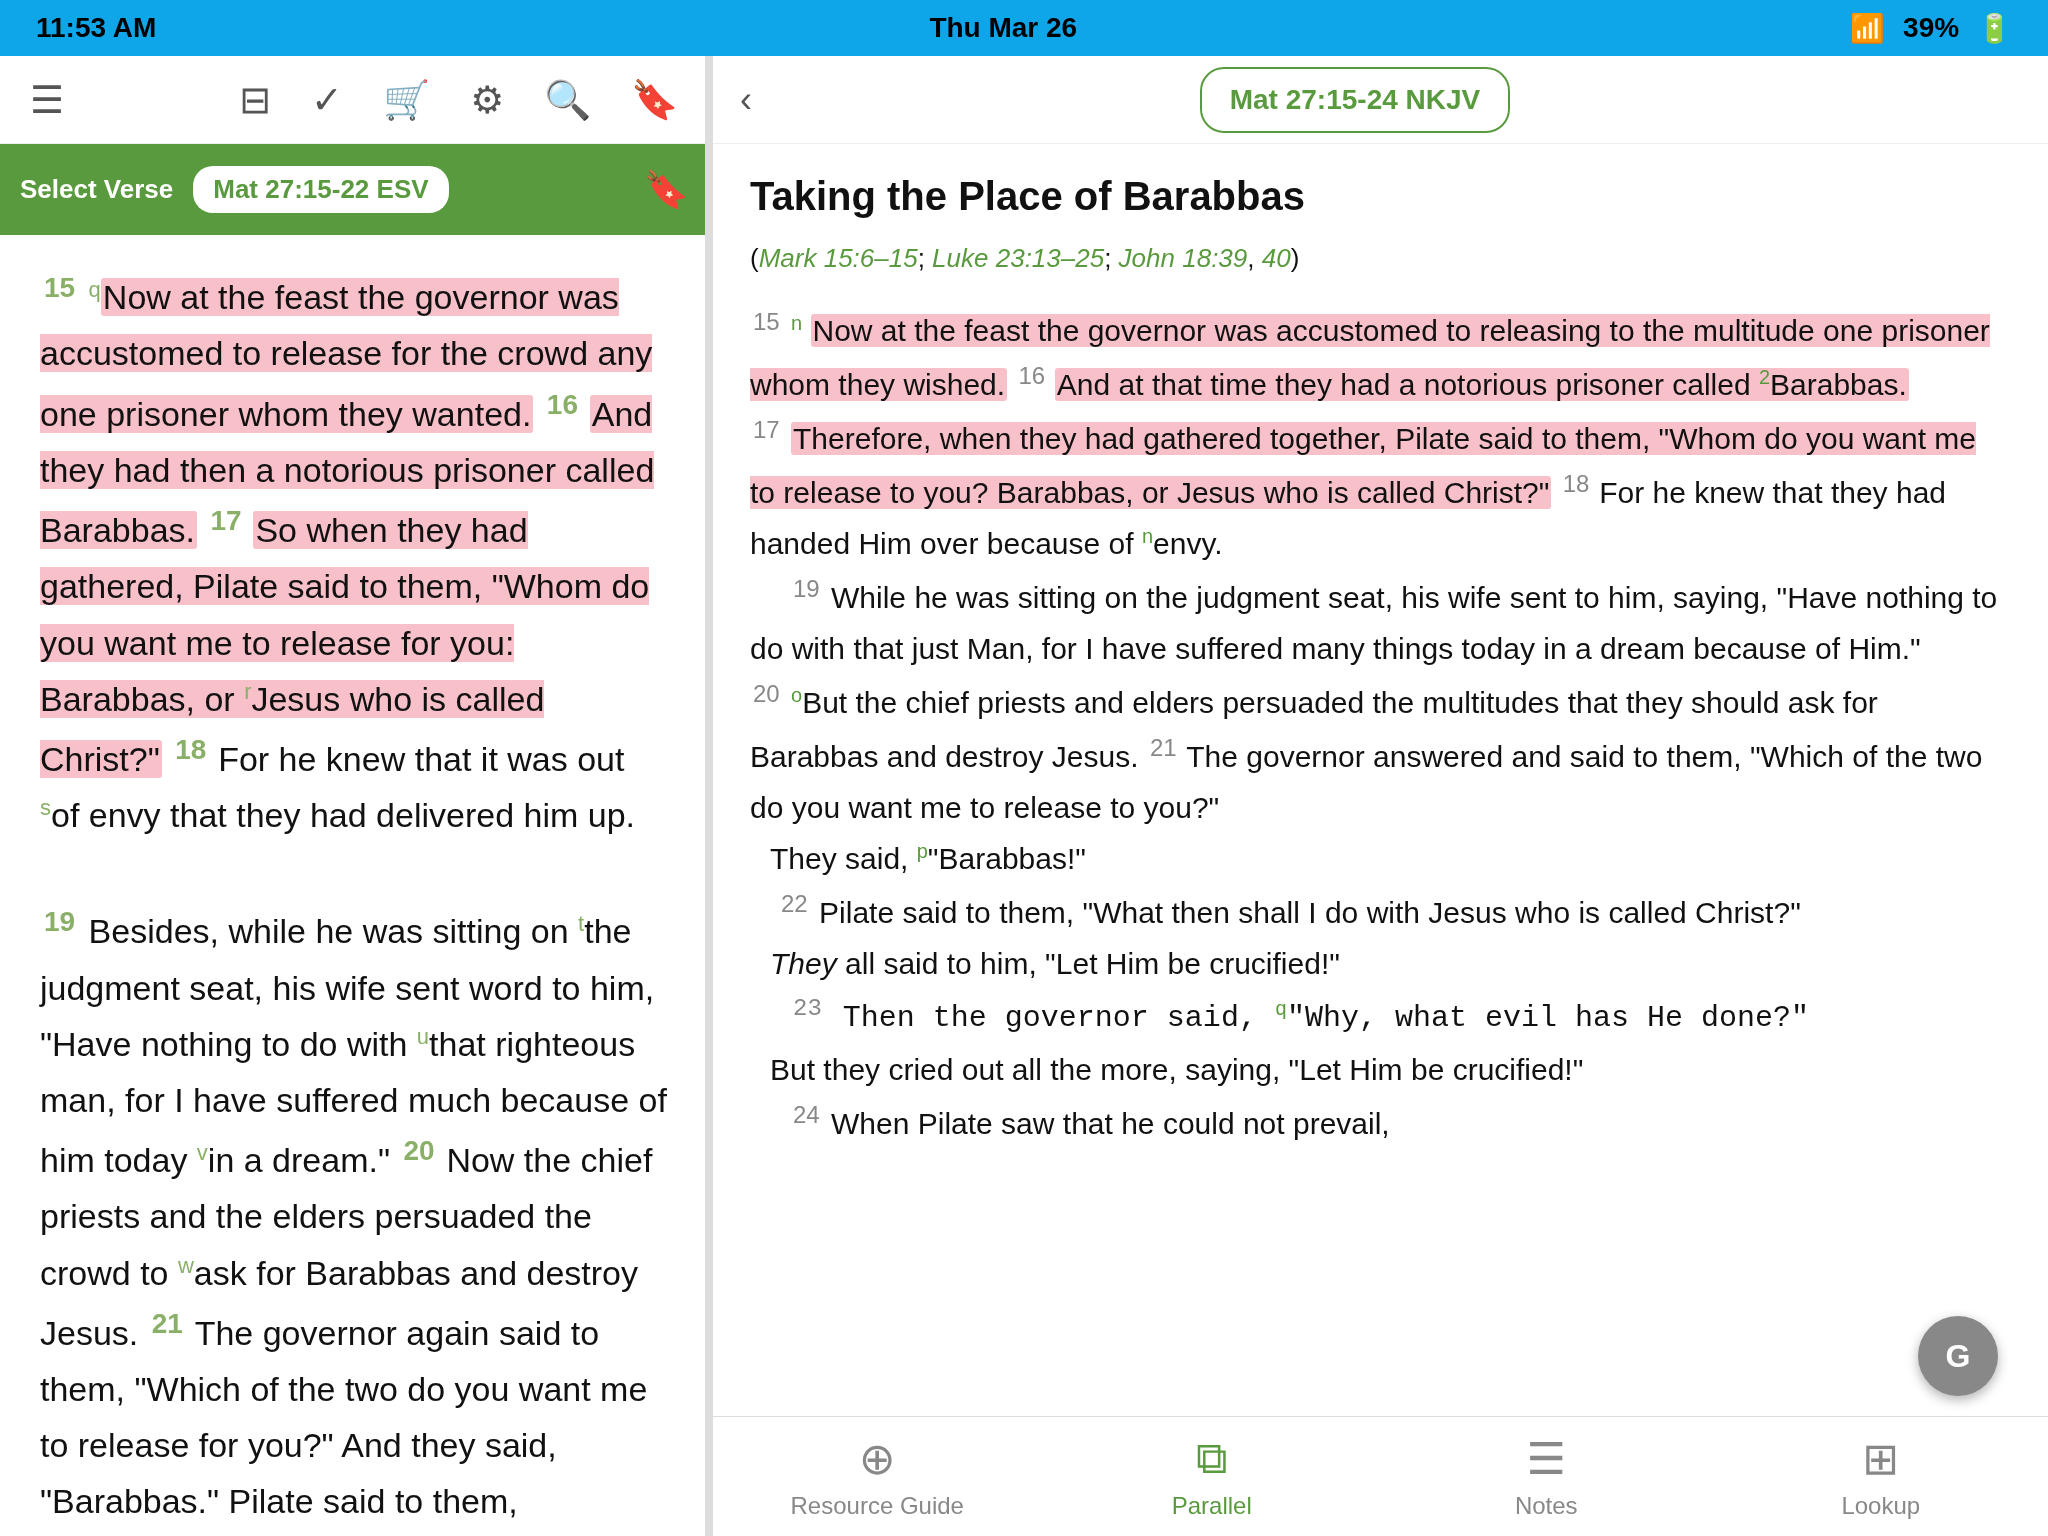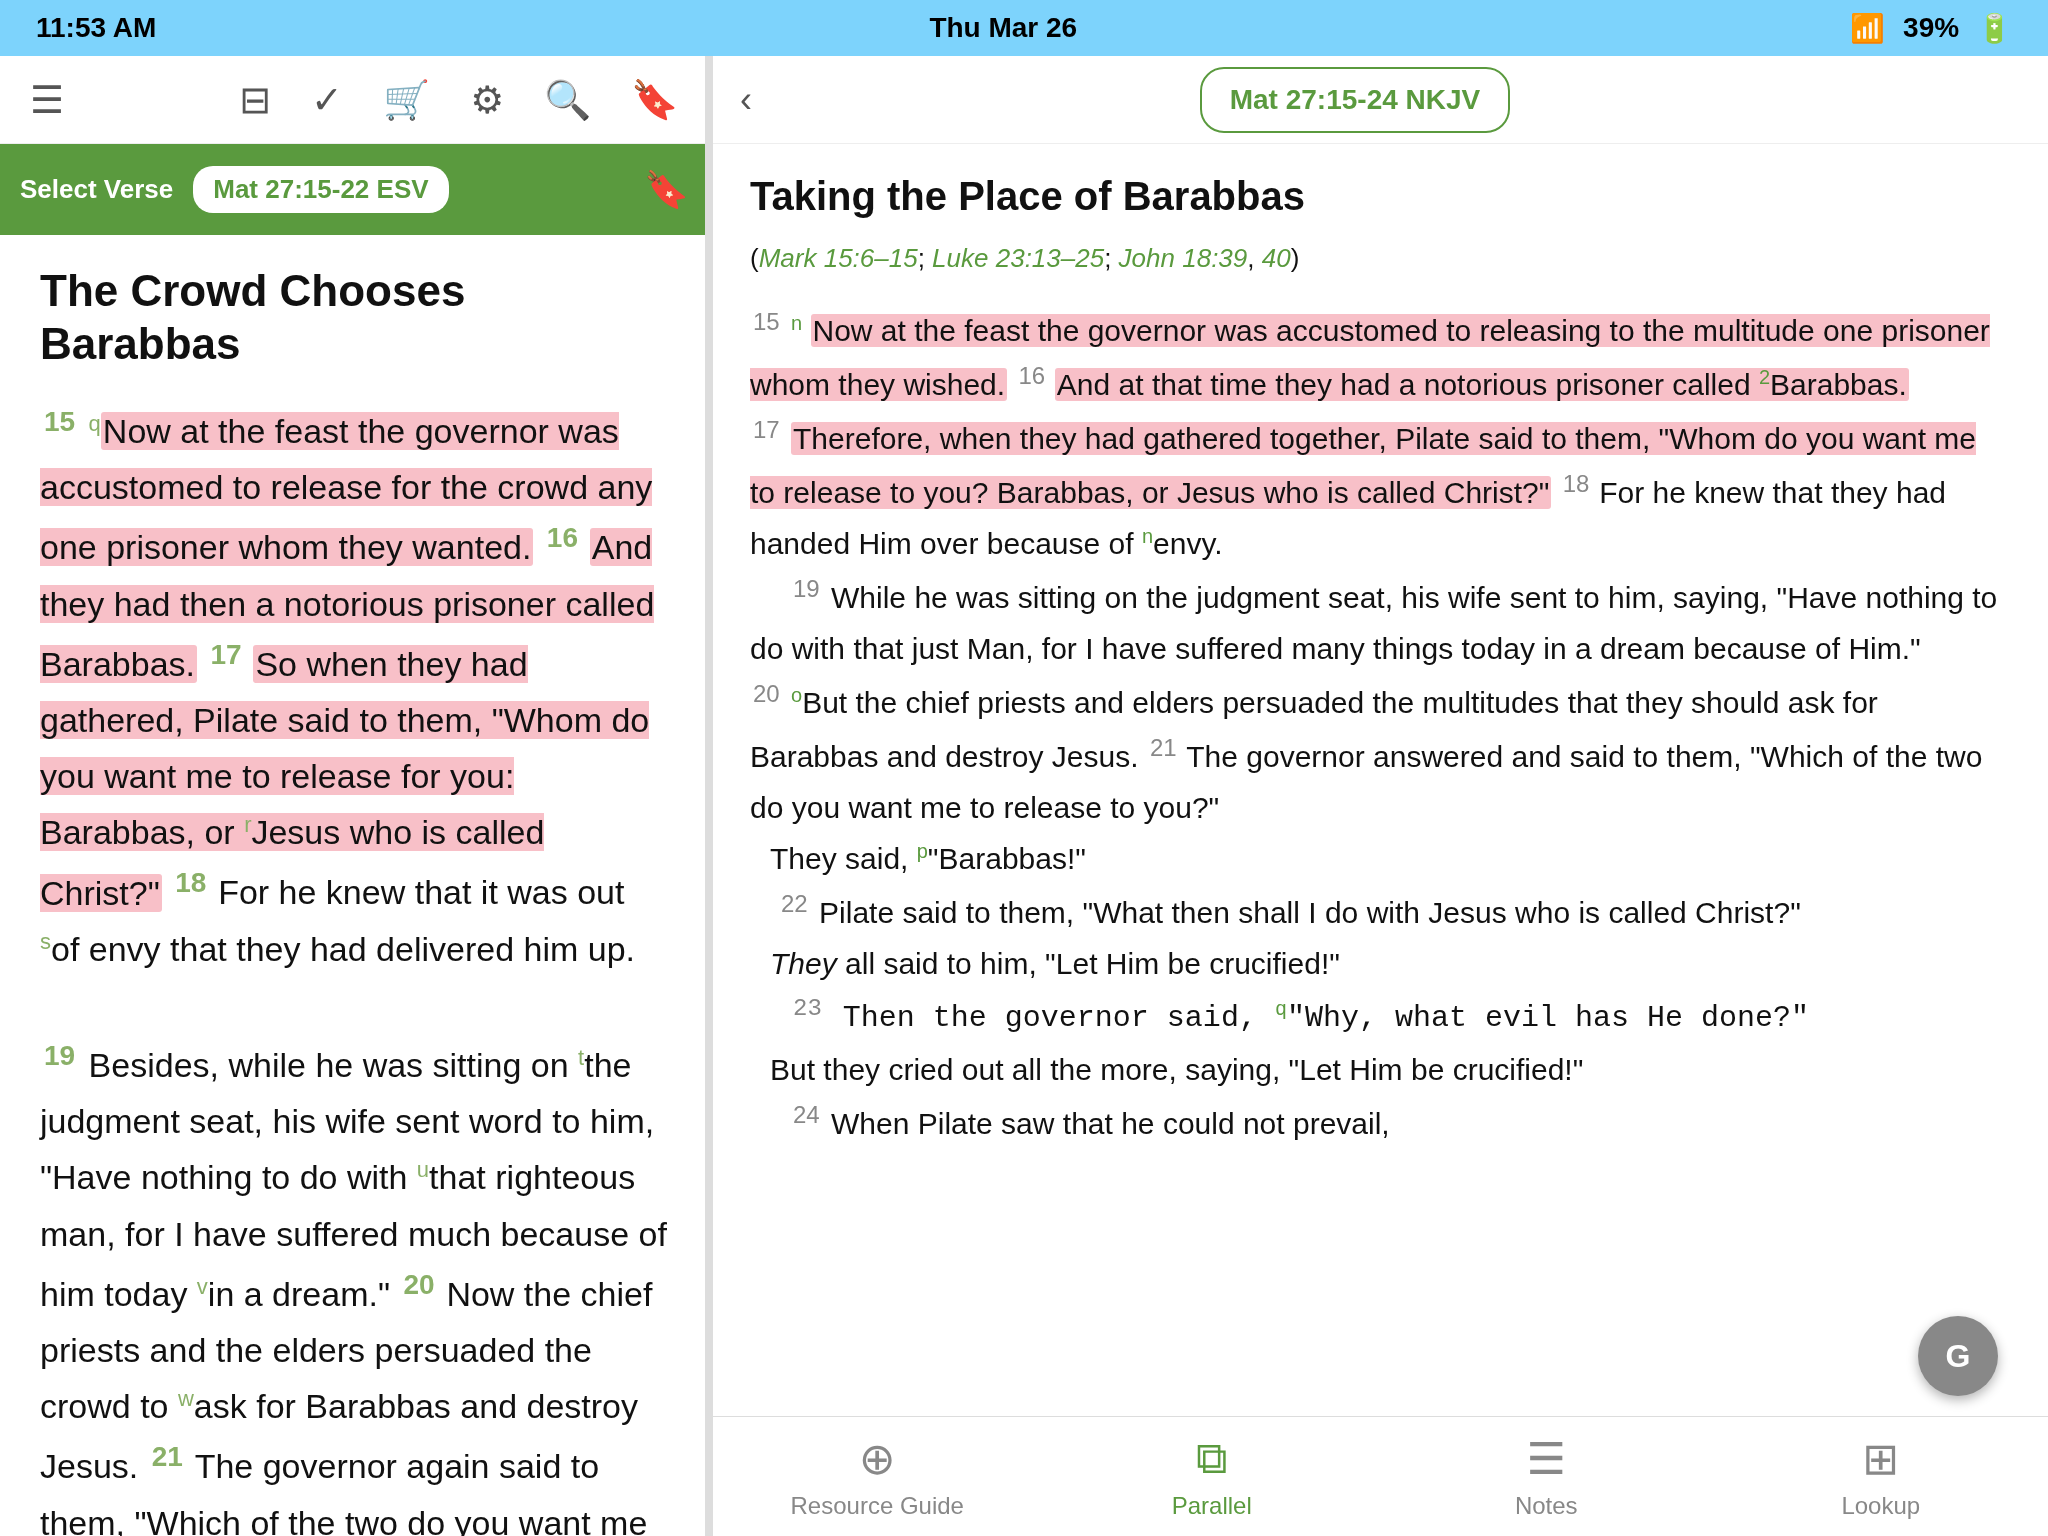--- a/index.html
+++ b/index.html
@@ -99,21 +99,21 @@
     .panel-divider::after {
       content: '';
       position: absolute;
       right: -4px; top: 0; bottom: 0;
       width: 8px; background: #ddd;
     }
   </style>
 </head>
 <body>
 
-<div style="display:flex; justify-content:space-between; align-items:center; padding:10px 36px; background:#7dd3fc; height:56px; font-size:28px; font-weight:600;text-align:center;">
+<div style="display:flex; justify-content:space-between; align-items:center; padding:10px 36px; background:#0ea5e9; height:56px; font-size:28px; font-weight:600;text-align:center;">
   <span>11:53 AM</span>
   <span>Thu Mar 26</span>
   <div style="display:flex; gap:18px; align-items:center;">
     <span>📶</span>
     <span>39%</span>
     <span>🔋</span>
   </div>
 </div>
 
 <div class="app-container" style="position:relative;">
@@ -134,21 +134,20 @@
       </div>
     </div>
 
     <div class="left-header-bar">
       <button class="select-verse-btn">Select Verse</button>
       <span class="verse-ref-badge">Mat 27:15-22 ESV</span>
       <span class="bookmark-icon-right">🔖</span>
     </div>
 
     <div class="left-content">
-      <div class="passage-title">The Crowd Chooses Barabbas</div>
       <div class="verse-text">
         <span class="verse-num">15</span>
         <span class="footnote-ref">q</span><span class="highlight-pink">Now at the feast the governor was accustomed to release for the crowd any one prisoner whom they wanted.</span>
         <span class="verse-num"> 16 </span>
         <span class="highlight-pink">And they had then a notorious prisoner called Barabbas.</span>
         <span class="verse-num"> 17 </span>
         <span class="highlight-pink">So when they had gathered, Pilate said to them, "Whom do you want me to release for you: Barabbas, or <span class="footnote-ref">r</span>Jesus who is called Christ?"</span>
         <span class="verse-num"> 18 </span>
         For he knew that it was out <span class="footnote-ref">s</span>of envy that they had delivered him up.
         <br><br>

